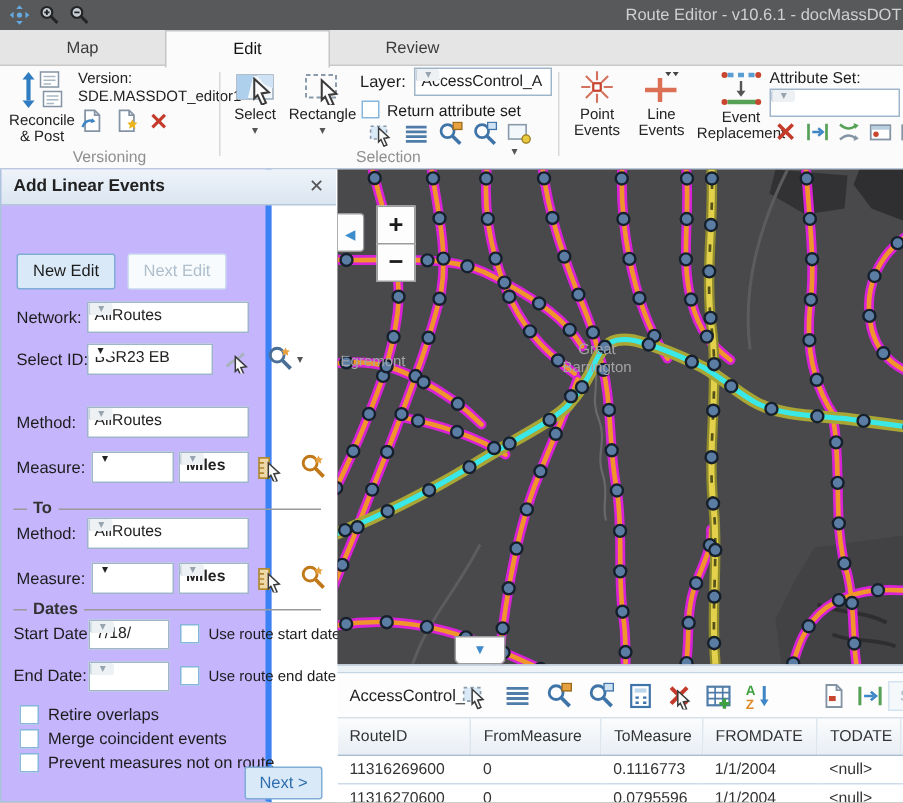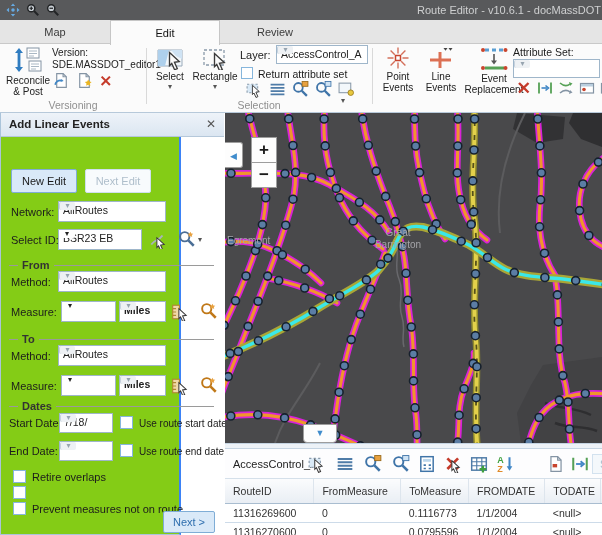--- a/index.html
+++ b/index.html
@@ -33,21 +33,21 @@
   .dd .val{flex:1;padding:2px 3px 0 4px;white-space:nowrap;overflow:hidden}
   .dd .btn{width:16px;background:#eef1f4;border-left:1px solid #c6d2de;display:flex;align-items:center;justify-content:center}
   .dd .btn .chev{color:#97a4b0}
   .dd.plain .btn{background:#fff;border-left:none}
   .dd.plain .btn .chev{color:#222}
 
   .cb{position:absolute;width:13px;height:13px;background:#fff;border:1px solid #86b6dc}
   .cb.sm{width:12px;height:12px}
 
   
-  .panel{position:absolute;left:0;top:113px;width:181px;height:422px;background:#84cc16;border-right:2px solid #3b82f6;border-left:1px solid #aac4da;border-bottom:1px solid #aac4da}
+  .panel{position:absolute;left:0;top:113px;width:181px;height:422px;background:#c4b5fd;border-right:4px solid #3b82f6;border-left:1px solid #aac4da;border-bottom:1px solid #aac4da}
   .phead{position:absolute;left:0;top:0;width:223px;height:24px;background:linear-gradient(#eef3f9,#dbe6f1);border-bottom:1px solid #b5c8da}
   .phead .ptitle{position:absolute;left:8px;top:5px;font-size:11.5px;font-weight:700;color:#222}
   .phead .pclose{position:absolute;right:8px;top:4px;font-size:12px;color:#555;cursor:default}
   .pbody{position:absolute;left:0;top:24px;width:223px;height:397px}
   .btn{position:absolute;font-size:11px;text-align:center;border-radius:2px}
   .btn-blue{background:#d9e9f8;border:1px solid #7fadd6;color:#1b1b1b}
   .btn-dis{background:#f8fbfd;border:1px solid #cfe0ef;color:#aebecb}
   .btn-next{background:#d9e9f8;border:1px solid #7fadd6;color:#2f6fae}
   .legend{position:absolute;left:8px;right:10px;display:flex;align-items:center;gap:4px;font-size:11px;font-weight:700;color:#333}
   .legend::before{content:"";width:9px;height:1px;background:#9a9a9a}
@@ -325,24 +325,20 @@
       <svg class="pico" style="left:148px;top:94px" viewBox="0 0 16 16">
           <path d="M2 12 C5 7.5 9 8.5 12 4" fill="none" stroke="#a8b2bc" stroke-width="1.7"></path>
           <use href="#s-cursor" x="6" y="5"></use>
         </svg>
       <svg class="pico" style="left:177px;top:93px" viewBox="0 0 16 16">
           <use href="#s-mag" style="color:#4a6e96"></use>
           <path d="M11 1.5 l.8 1.6 1.8.2 -1.3 1.2 .3 1.8 -1.6-.9 -1.6.9 .3-1.8L8.4 3.3l1.8-.2z" fill="#e8a13f"></path>
         </svg>
       <span class="chev" style="position:absolute;left:197px;top:99px">▾</span>
 
-      <div class="legend" style="top:122px">
-          <span>From</span>
-          <span class="fill"></span>
-        </div>
       <span class="flabel" style="left:10px;top:139px">Method:</span>
       <div class="dd" style="left:57px;top:134px;width:108px;height:21px">
         <span class="val">AllRoutes</span>
         <span class="btn">
             <span class="chev">▾</span>
           </span>
       </div>
       <span class="flabel" style="left:10px;top:169px">Measure:</span>
       <div class="dd plain" style="left:60px;top:164px;width:55px;height:21px">
         <span class="val"></span>
@@ -419,20 +415,21 @@
         <span class="btn">
             <span class="chev">▾</span>
           </span>
       </div>
       <span class="cb" style="left:119px;top:307px"></span>
       <span class="clabel" style="left:138px;top:309px">Use route end date</span>
 
       <span class="cb" style="left:12px;top:333px"></span>
       <span class="olabel" style="left:31px;top:334px">Retire overlaps</span>
       <span class="cb" style="left:12px;top:349px"></span>
+      <span class="olabel" style="left:31px;top:350px">Merge coincident events</span>
       <span class="cb" style="left:12px;top:365px"></span>
       <span class="olabel" style="left:31px;top:366px">Prevent measures not on route</span>
 
       <div class="btn btn-next" style="left:162px;top:374px;width:52px;height:22px;line-height:20px">Next &gt;</div>
     </div>
   </div>
 
   <div class="maparea">
     <svg width="377" height="330" viewBox="0 0 377 330">
       <g id="road-defs" style="display:none">

